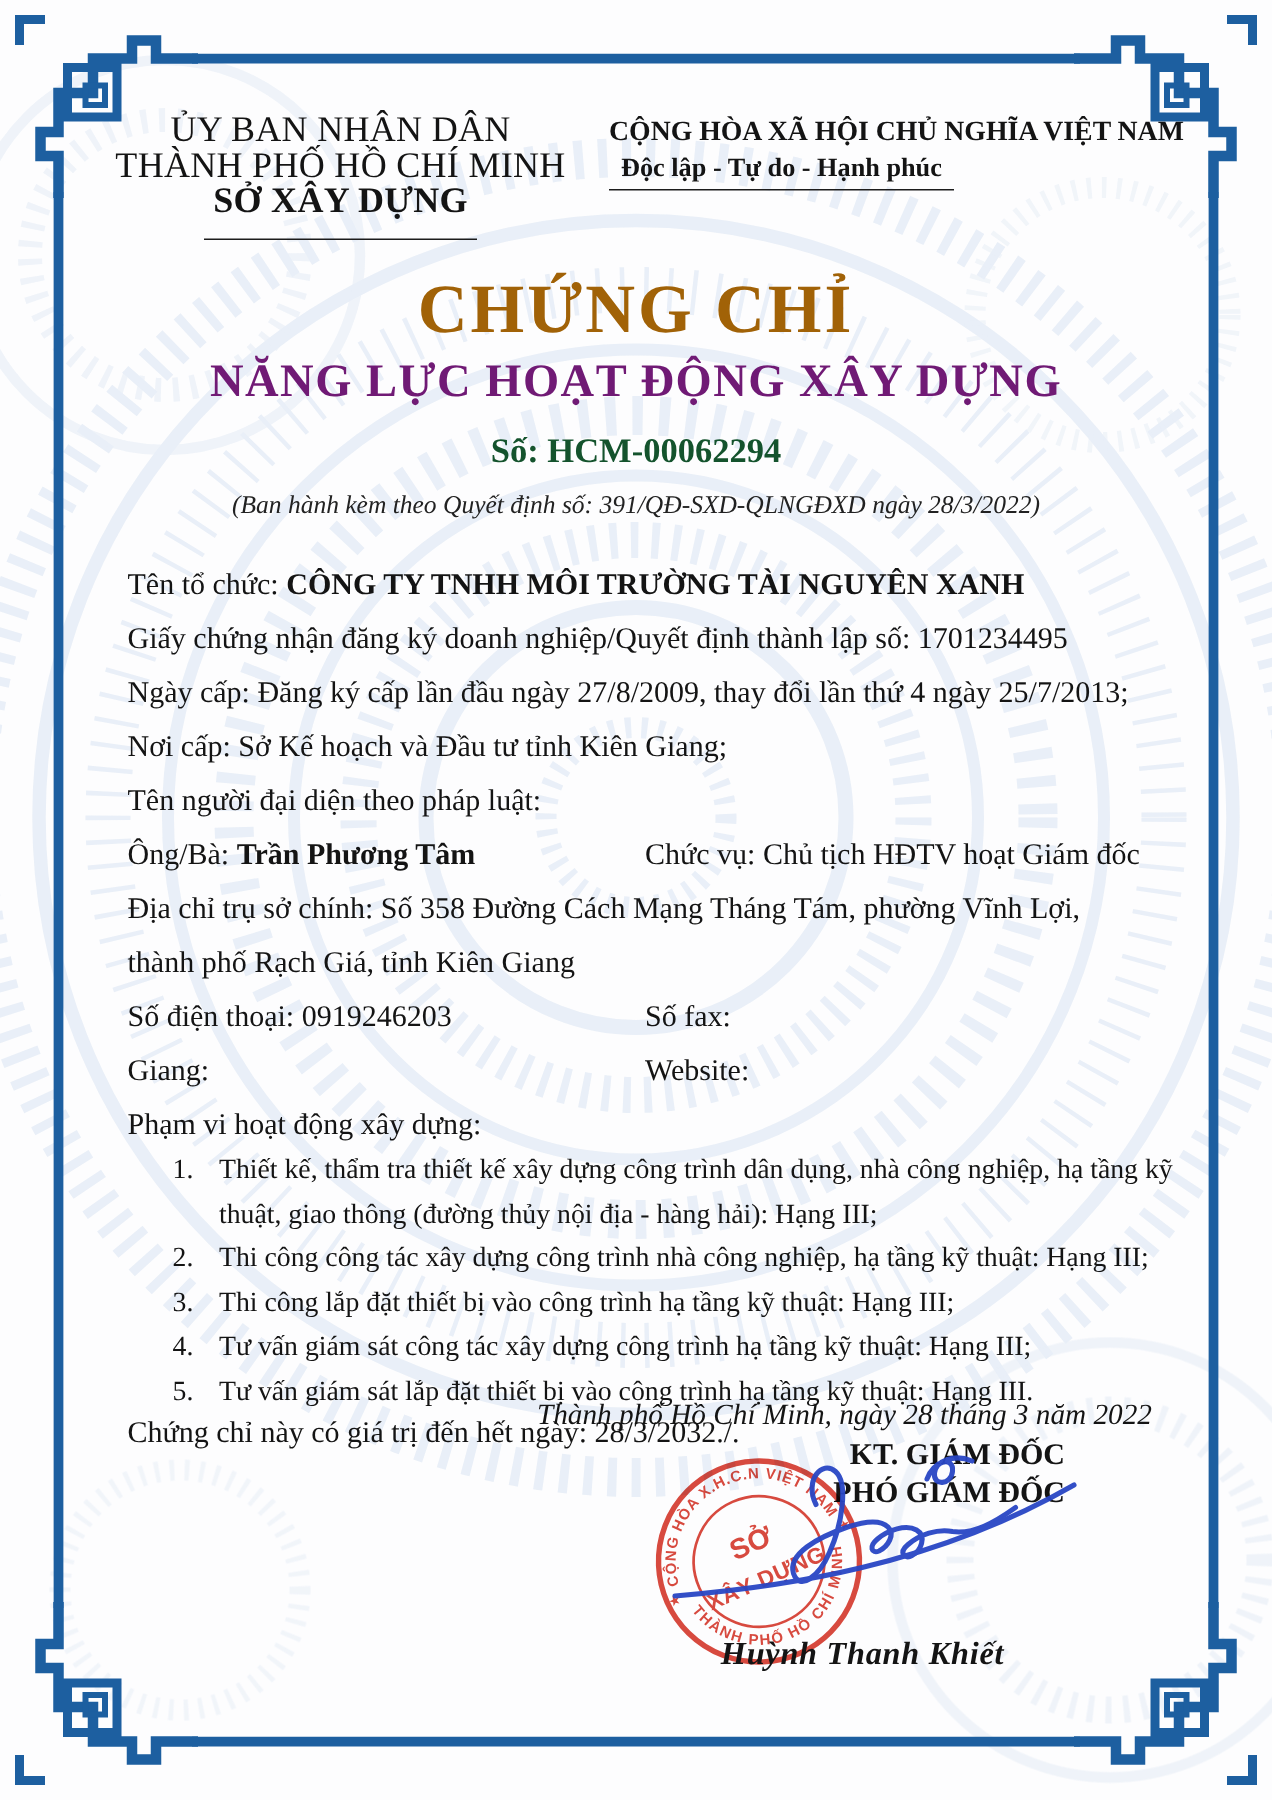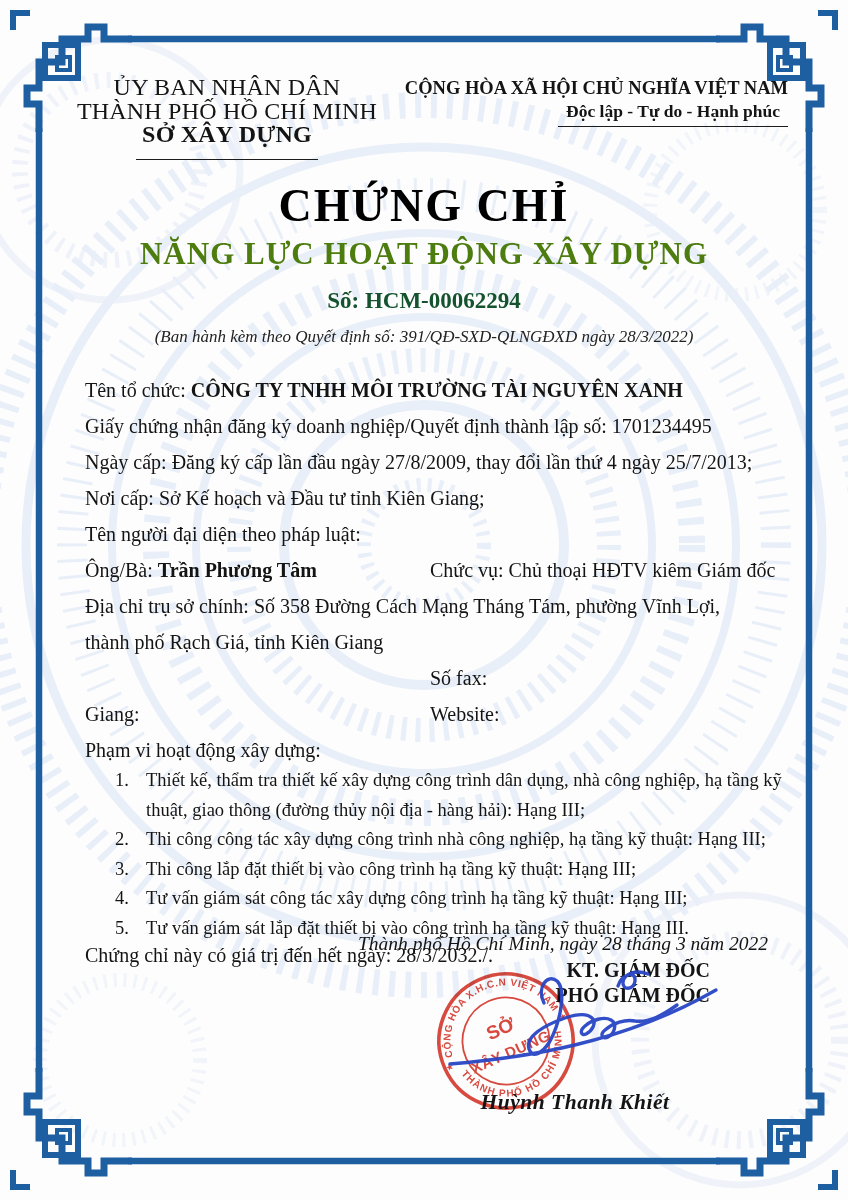--- a/index.html
+++ b/index.html
@@ -8,21 +8,21 @@
     background:#fdfdfe;color:#141414;
     font-family:"Liberation Serif","DejaVu Serif",serif;
   }
   .abs{position:absolute;}
   svg{display:block;}
 
   
   .hdr-left{left:60px;top:76px;width:334px;text-align:center;z-index:2;
     font-size:24px;line-height:23.5px;letter-spacing:.2px;}
   .hdr-left .dept{font-weight:bold;display:inline-block;border-bottom:1.6px solid #1c1c1c;padding:0 6px 12px;}
-  .hdr-right{left:392px;top:76px;width:396px;text-align:right;z-index:2;}
+  .hdr-right{left:406px;top:76px;width:396px;text-align:left;z-index:2;}
   .hdr-right .nation{font-weight:bold;font-size:18.5px;line-height:24px;}
   .hdr-right .motto{font-weight:bold;font-size:17.5px;line-height:23px;
     display:inline-block;border-bottom:1.6px solid #1c1c1c;padding:0 8px 3px;}
 
   
   .title-block{left:0;right:0;top:183px;text-align:center;z-index:2;}
   .cert-title{font-size:46px;font-weight:bold;letter-spacing:2px;line-height:1;margin:0;}
   .cert-subtitle{font-size:31px;font-weight:bold;letter-spacing:1px;line-height:1;margin:9px 0 0;}
   .cert-number{font-size:23px;font-weight:bold;margin:19px 0 0;color:#14532d;}
   .issue-note{font-size:17px;font-style:italic;margin:13px 0 0;color:#222;}
@@ -114,39 +114,40 @@
   <div>THÀNH PHỐ HỒ CHÍ MINH</div>
   <div><span class="dept">SỞ XÂY DỰNG</span></div>
 </div>
 
 <div class="abs hdr-right">
   <div class="nation">CỘNG HÒA XÃ HỘI CHỦ NGHĨA VIỆT NAM</div>
   <div><span class="motto">Độc lập - Tự do - Hạnh phúc</span></div>
 </div>
 
 <div class="abs title-block">
-  <h1 class="cert-title" style="color:#000000">CHỨNG CHỈ</h1>
-  <h2 class="cert-subtitle" style="color:#4d7c0f">NĂNG LỰC HOẠT ĐỘNG XÂY DỰNG</h2>
+  <h1 class="cert-title" style="color:#a16207">CHỨNG CHỈ</h1>
+  <h2 class="cert-subtitle" style="color:#701a75">NĂNG LỰC HOẠT ĐỘNG XÂY DỰNG</h2>
   <div class="cert-number">Số: HCM-00062294</div>
   <div class="issue-note">(Ban hành kèm theo Quyết định số: 391/QĐ-SXD-QLNGĐXD ngày 28/3/2022)</div>
 </div>
 
 <div class="abs info-block">
   <div class="info-line"><span>Tên tổ chức: </span><b class="strong">CÔNG TY TNHH MÔI TRƯỜNG TÀI NGUYÊN XANH</b></div>
   <div class="info-line">Giấy chứng nhận đăng ký doanh nghiệp/Quyết định thành lập số: 1701234495</div>
   <div class="info-line">Ngày cấp: Đăng ký cấp lần đầu ngày 27/8/2009, thay đổi lần thứ 4 ngày 25/7/2013;</div>
   <div class="info-line">Nơi cấp: Sở Kế hoạch và Đầu tư tỉnh Kiên Giang;</div>
   <div class="info-line">Tên người đại diện theo pháp luật:</div>
   <div class="info-line row">
     <span>Ông/Bà: </span><b class="strong">Trần Phương Tâm</b>
-    <span class="col2">Chức vụ: Chủ thoại HĐTV kiêm Giám đốc</span>
+    <span class="col2">Chức vụ: Chủ tịch HĐTV hoạt Giám đốc</span>
   </div>
   <div class="info-line">Địa chỉ trụ sở chính: Số 358 Đường Cách Mạng Tháng Tám, phường Vĩnh Lợi,</div>
   <div class="info-line">thành phố Rạch Giá, tỉnh Kiên Giang</div>
   <div class="info-line row">
+    <span>Số điện thoại: 0919246203</span>
     <span class="col2">Số fax:</span>
   </div>
   <div class="info-line row">
     <span>Giang:</span>
     <span class="col2">Website:</span>
   </div>
   <div class="info-line">Phạm vi hoạt động xây dựng:</div>
 </div>
 
 <ol class="abs scope-list">

